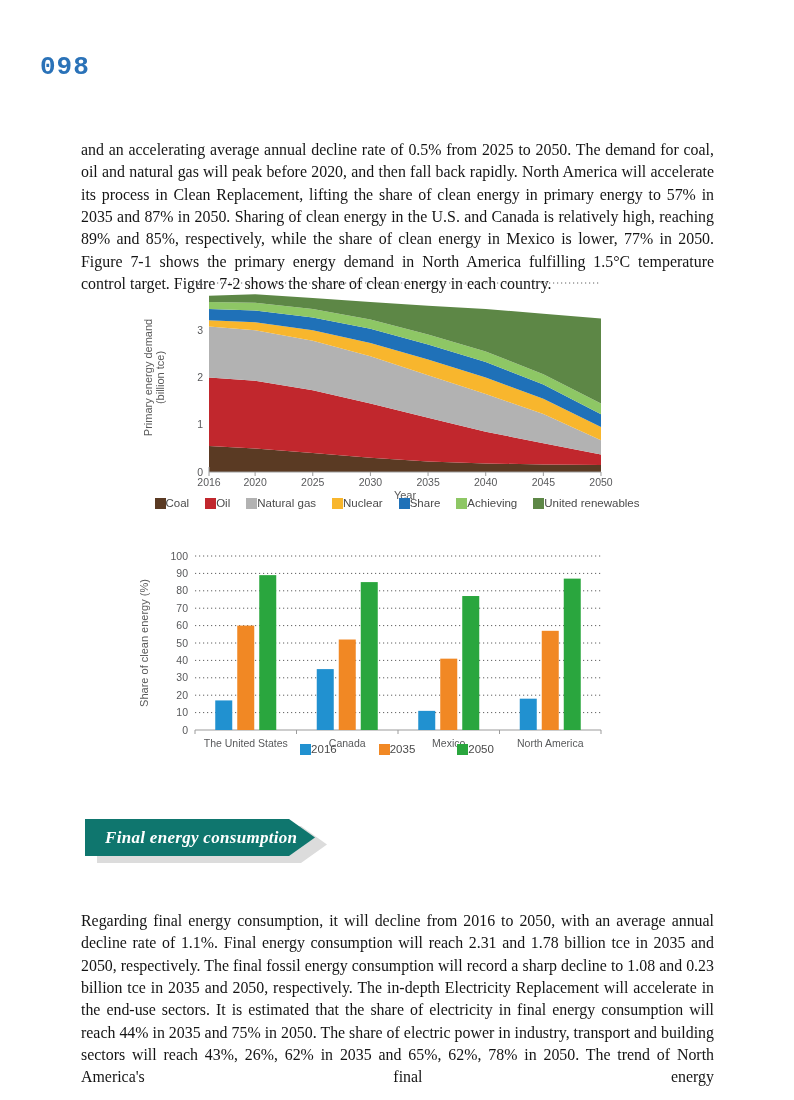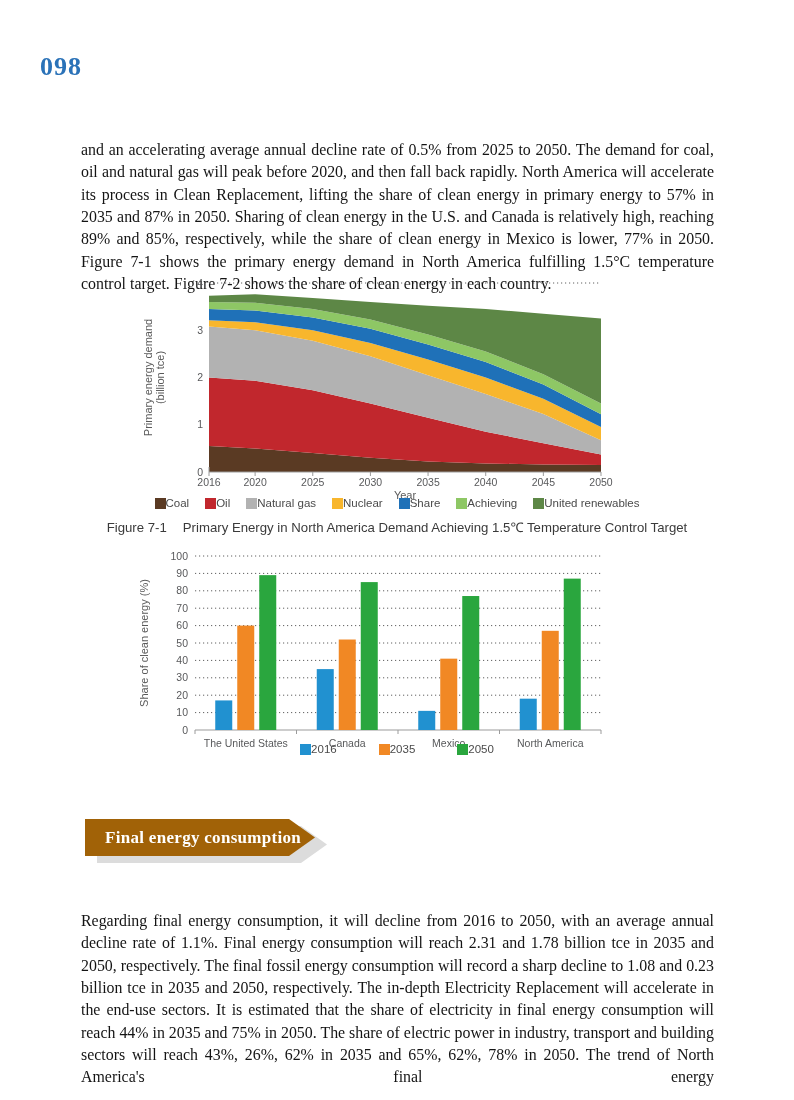--- a/index.html
+++ b/index.html
@@ -1,18 +1,18 @@
 <!DOCTYPE html>
 <html><head>
 <meta charset="utf-8">
 <style>
   html,body{margin:0;padding:0;background:#ffffff;}
   .page{position:relative;width:794px;height:1100px;background:#ffffff;overflow:hidden;
         font-family:"Liberation Serif",serif;color:#141414;}
-  .page-num{position:absolute;left:40px;top:52px;font-family:Liberation Serif, serif;
+  .page-num{position:absolute;left:40px;top:52px;font-family:Liberation Mono, monospace;
             font-weight:bold;font-size:26px;letter-spacing:1px;}
   .para{position:absolute;left:81px;width:633px;font-size:15.9px;line-height:22.35px;
         text-align:justify;color:#141414;}
   #para1{top:123px;}
   #para2{top:894px;text-align-last:justify;}
   .chart-svg{position:absolute;}
   #fig1-svg{left:130px;top:273px;}
   #fig2-svg{left:130px;top:548px;}
   .legend{position:absolute;left:0;width:100%;display:flex;justify-content:center;
           align-items:center;font-family:"Liberation Sans",sans-serif;font-size:11.5px;color:#4a4a4a;}
@@ -20,23 +20,23 @@
   #legend2{top:743px;gap:42px;}
   .legend .li{display:inline-flex;align-items:center;}
   .legend .sw{display:inline-block;width:11px;height:11px;}
   .caption{position:absolute;left:0;width:100%;text-align:center;
            font-family:"Liberation Sans",sans-serif;font-size:13.2px;color:#3a3a3a;}
   #caption1{top:518px;}
   #caption2{top:765px;}
   .caption .cap-label{margin-right:16px;}
   .banner-shadow{position:absolute;left:97px;top:826px;width:230px;height:37px;background:#dcdcdc;
      clip-path:polygon(0 0,calc(100% - 26px) 0,100% 50%,calc(100% - 26px) 100%,0 100%);}
-  .banner{position:absolute;left:85px;top:819px;width:230px;height:37px;background:#a16207;
+  .banner{position:absolute;left:85px;top:819px;width:230px;height:37px;background:#0f766e;
      clip-path:polygon(0 0,calc(100% - 26px) 0,100% 50%,calc(100% - 26px) 100%,0 100%);
-     display:flex;align-items:center;}
+     display:flex;align-items:center;font-style:italic;}
   .banner span{color:#ffffff;font-family:"Liberation Serif",serif;font-weight:bold;
      font-size:17px;padding-left:20px;letter-spacing:0.3px;}
   svg text{font-family:"Liberation Sans",sans-serif;}
   .tick{font-size:10.5px;fill:#58595b;}
   .atitle{font-size:11px;fill:#5a5a5a;}
   .grid{stroke:#606060;stroke-width:1;stroke-dasharray:1.2 2.8;fill:none;}
   .axis{stroke:#9b9b9b;stroke-width:1;fill:none;}
 </style>
 </head>
 <body>
@@ -107,23 +107,20 @@
       <span class="li">
         <span class="sw" style="background: rgb(142, 199, 101);"></span>
         <span>Achieving</span>
       </span>
       <span class="li">
         <span class="sw" style="background: rgb(93, 135, 70);"></span>
         <span>United renewables</span>
       </span>
     </div>
 
-  <div class="caption" id="caption1">
-    <span class="cap-label">Figure 7-1</span><span>Primary Energy in North America Demand Achieving 1.5℃ Temperature Control Target</span>
-  </div>
 
   <svg id="fig2-svg" class="chart-svg" width="545" height="205" viewBox="0 0 545 205">
       <text x="58" y="185.5" class="tick" text-anchor="end">0</text>
       <line x1="65" y1="164.6" x2="471" y2="164.6" class="grid"></line>
       <text x="58" y="168.1" class="tick" text-anchor="end">10</text>
       <line x1="65" y1="147.2" x2="471" y2="147.2" class="grid"></line>
       <text x="58" y="150.7" class="tick" text-anchor="end">20</text>
       <line x1="65" y1="129.8" x2="471" y2="129.8" class="grid"></line>
       <text x="58" y="133.3" class="tick" text-anchor="end">30</text>
       <line x1="65" y1="112.39999999999999" x2="471" y2="112.39999999999999" class="grid"></line>

